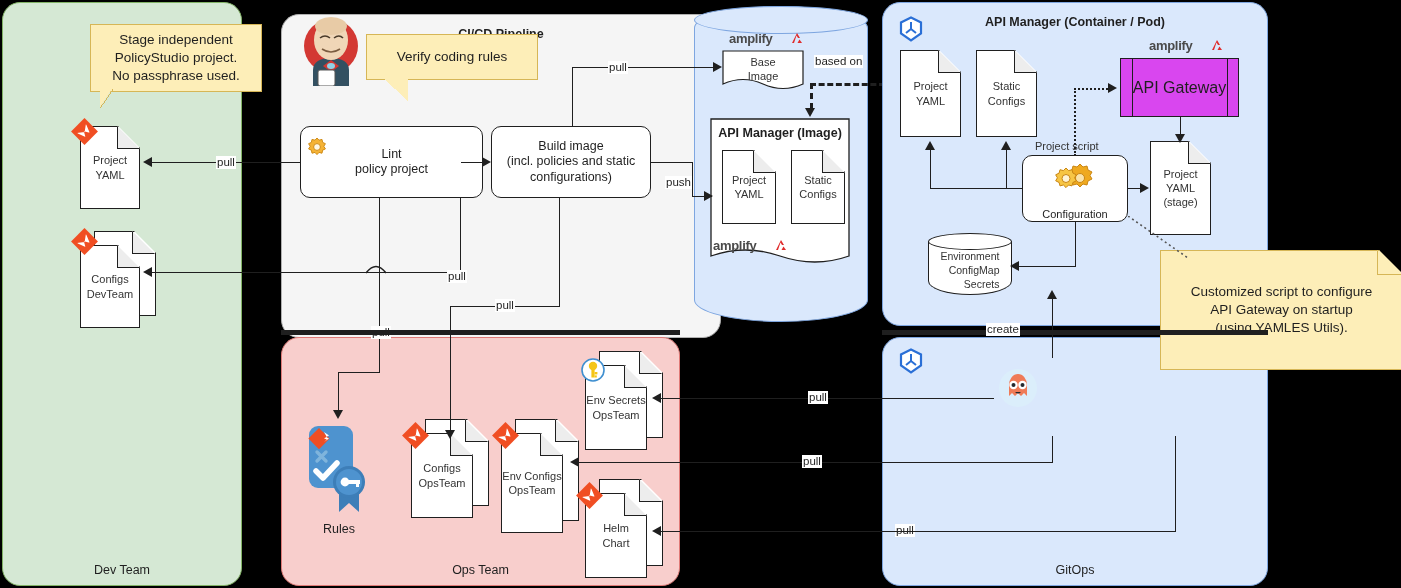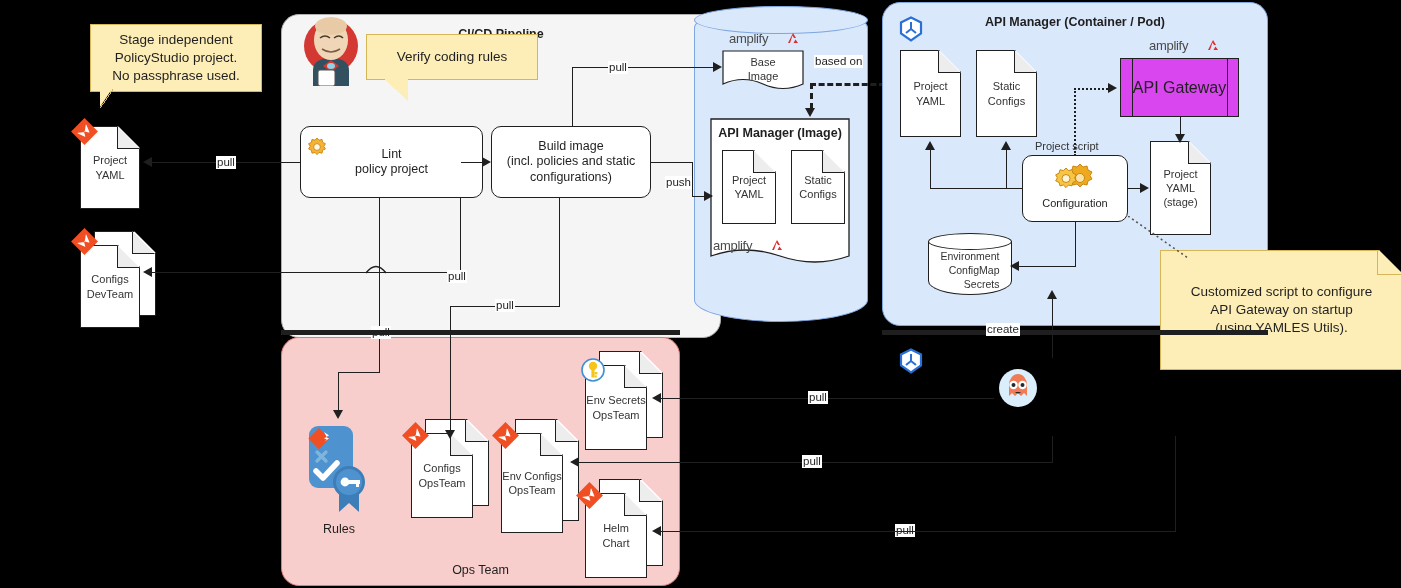--- a/index.html
+++ b/index.html
@@ -79,38 +79,41 @@
   .note{position:absolute;background:#fdeeb8;border:1px solid #d6b656;
         clip-path:polygon(0 0, calc(100% - 24px) 0, 100% 24px, 100% 100%, 0 100%);
         display:flex;align-items:center;justify-content:center;text-align:center;
         font-size:13.5px;color:#1f1f1f;line-height:1.35;}
   .note-fold{position:absolute;width:24px;height:24px;background:#fdeeb8;
              border-left:1px solid #d6b656;border-bottom:1px solid #d6b656;
              clip-path:polygon(0 0, 100% 100%, 0 100%);}
 
   
   .amplify{position:absolute;display:flex;align-items:center;gap:17px;
-           font-size:13px;font-weight:normal;color:#4a4a4a;letter-spacing:-.3px;}
+           font-size:13px;font-weight:bold;color:#4a4a4a;letter-spacing:-.3px;}
 
   
   .gitbadge{position:absolute;width:19px;height:19px;background:#f04e23;
             transform:rotate(45deg);}
   .gitbadge::after{content:"";position:absolute;left:5px;top:3px;width:9px;height:13px;
             background:#fff;clip-path:polygon(0 0,100% 28%,42% 52%,100% 74%,0 100%,55% 52%);}
 
   .kubeicon{position:absolute;width:26px;height:26px;}
 
   
   .center{display:flex;align-items:center;justify-content:center;}
 </style>
 </head>
 <body>
 
 <div id="stage">
 
+  <div class="abs lane lane-green" style="left:2px;top:2px;width:240px;height:584px;">
+    <div class="lane-title" style="bottom:8px;">Dev Team</div>
+  </div>
 
   <div class="callout" style="left:90px;top:24px;width:170px;height:66px;flex-direction:column;">
     <div>Stage independent</div>
     <div>PolicyStudio project.</div>
     <div>No passphrase used.</div>
   </div>
   <div class="callout-tail" style="left:100px;top:89px;border-left:12px solid #fdeeb8;border-bottom:18px solid transparent;"></div>
   <div class="callout-tail" style="left:100px;top:89px;width:13px;height:19px;
               background:linear-gradient(to bottom right, transparent 0, transparent 49%, #d6b656 49%, #d6b656 53%, transparent 53%);"></div>
 
@@ -288,21 +291,21 @@
   </div>
 
   <div class="sbox abs" style="left:1120px;top:58px;width:119px;height:59px;font-size:16px;">
     <span>API Gateway</span>
   </div>
   <div class="vline" style="left:1132px;top:58px;height:59px;"></div>
   <div class="vline" style="left:1227px;top:58px;height:59px;"></div>
 
   <div class="abs" style="left:1035px;top:140px;font-size:11px;color:#333;">Project script</div>
 
-  <div class="rbox abs" style="left:1022px;top:155px;width:106px;height:67px;align-items:flex-end;padding-bottom:11px;">
+  <div class="rbox abs" style="left:1022px;top:155px;width:106px;height:67px;align-items:flex-end;padding-bottom:0;">
     <span style="font-size:11px;">Configuration</span>
   </div>
   <svg class="abs" style="left:1050px;top:158px;width:48px;height:40px;" viewBox="0 0 48 40">
     <path d="M30 6 l3 3 l4-1 l1 4 l4 2 l-2 3.5 l2 3.5 l-4 2 l-1 4 l-4-1 l-3 3 l-3-3 l-4 1 l-1-4 l-4-2 l2-3.5 l-2-3.5 l4-2 l1-4 l4 1 z" fill="#efa91f" stroke="#c98614" stroke-width="1"></path>
     <circle cx="30" cy="20" r="4.5" fill="#fbe3a8" stroke="#c98614" stroke-width="1"></circle>
     <path d="M16 10 l2.6 2.6 l3.4-.9 l.9 3.4 l3.4 1.7 l-1.7 3 l1.7 3 l-3.4 1.7 l-.9 3.4 l-3.4-.9 l-2.6 2.6 l-2.6-2.6 l-3.4 .9 l-.9-3.4 l-3.4-1.7 l1.7-3 l-1.7-3 l3.4-1.7 l.9-3.4 l3.4 .9 z" fill="#f7c544" stroke="#c98614" stroke-width="1"></path>
     <circle cx="16" cy="20.5" r="4" fill="#fff4d6" stroke="#c98614" stroke-width="1"></circle>
   </svg>
 
   <div class="doc" style="left:1150px;top:141px;width:61px;height:94px;">
@@ -408,20 +411,23 @@
     <div class="fold"></div>
     <div class="lbl">
       <div>
         <div>Helm</div>
         <div>Chart</div>
       </div>
     </div>
   </div>
   <div class="gitbadge" style="left:580px;top:486px;"></div>
 
+  <div class="abs lane lane-blue" style="left:882px;top:337px;width:386px;height:249px;">
+    <div class="lane-title" style="bottom:8px;">GitOps</div>
+  </div>
   <svg class="kubeicon" style="left:898px;top:348px;" viewBox="0 0 26 26">
     <path d="M13 1.5 L23 6.5 V17.5 L13 24.5 L3 17.5 V6.5 Z" fill="#fff" stroke="#2a6fd6" stroke-width="2.2"></path>
     <path d="M13 6 L13 13 M13 13 L8 17 M13 13 L18 17" stroke="#2a6fd6" stroke-width="2"></path>
   </svg>
 
   <svg class="abs" style="left:998px;top:368px;width:40px;height:40px;" viewBox="0 0 40 40">
     <circle cx="20" cy="20" r="19" fill="#dbeefb"></circle>
     <path d="M11 17 a9 11 0 0 1 18 0 l0 11 l-3 -3 l-3 3 l-3 -3 l-3 3 l-3 -3 l-3 3 z" fill="#ef7b57"></path>
     <circle cx="15.5" cy="17" r="4.2" fill="#fff"></circle>
     <circle cx="24.5" cy="17" r="4.2" fill="#fff"></circle>

